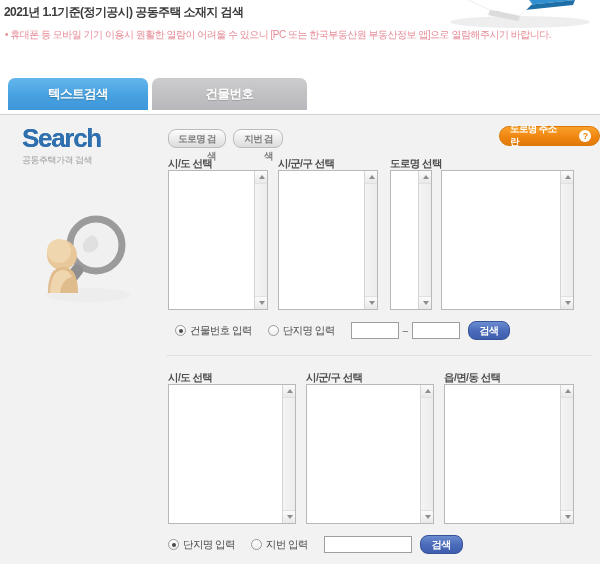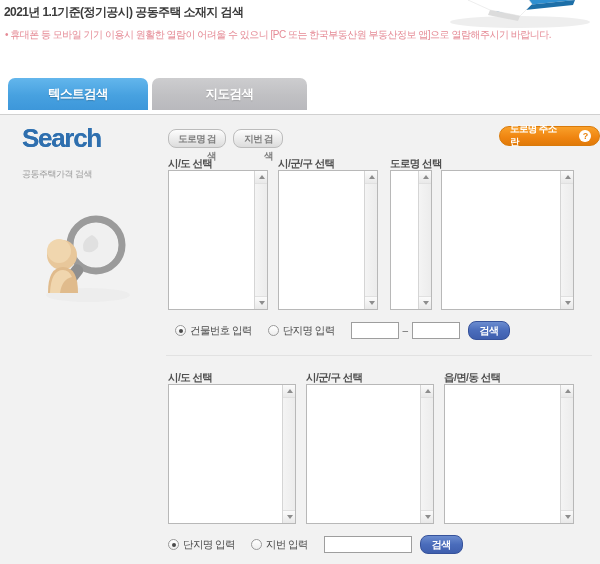--- a/index.html
+++ b/index.html
@@ -108,21 +108,21 @@
     font-size: 26px;
     font-weight: bold;
     letter-spacing: -1.3px;
     background: linear-gradient(180deg, #5b9fd8 0%, #2f6fae 100%);
     -webkit-background-clip: text;
     background-clip: text;
     color: #2f6fae;
     line-height: 1;
   }
   .logo-sub {
-    margin-top: 17px;
+    margin-top: 3px;
     font-size: 9px;
     color: #9a9a9a;
     letter-spacing: -0.5px;
   }
   .illus {
     position: absolute;
     left: 26px; top: 92px;
     width: 110px; height: 100px;
   }
 
@@ -304,21 +304,21 @@
       <polygon points="120,40 150,46 148,51 118,45" fill="#dcdcdc"></polygon>
       <ellipse cx="216" cy="14" rx="13" ry="13" fill="#f4f4f4"></ellipse>
       <rect x="206" y="14" width="20" height="16" rx="4" fill="#ededed"></rect>
     </svg>
     <div class="page-title">2021년 1.1기준(정기공시) 공동주택 소재지 검색</div>
     <div class="notice">• 휴대폰 등 모바일 기기 이용시 원활한 열람이 어려울 수 있으니 [PC 또는 한국부동산원 부동산정보 앱]으로 열람해주시기 바랍니다.</div>
   </div>
 
   <div class="tabs">
     <div class="tab tab-text">텍스트검색</div>
-    <div class="tab tab-map">지도검색</div>
+    <div class="tab tab-map">건물번호</div>
   </div>
 
   <div class="panel">
 
     <div class="side">
       <div class="logo">
         <div class="logo-word">Search</div>
         <div class="logo-sub">공동주택가격 검색</div>
       </div>
       <svg class="illus" viewBox="0 0 110 100">

